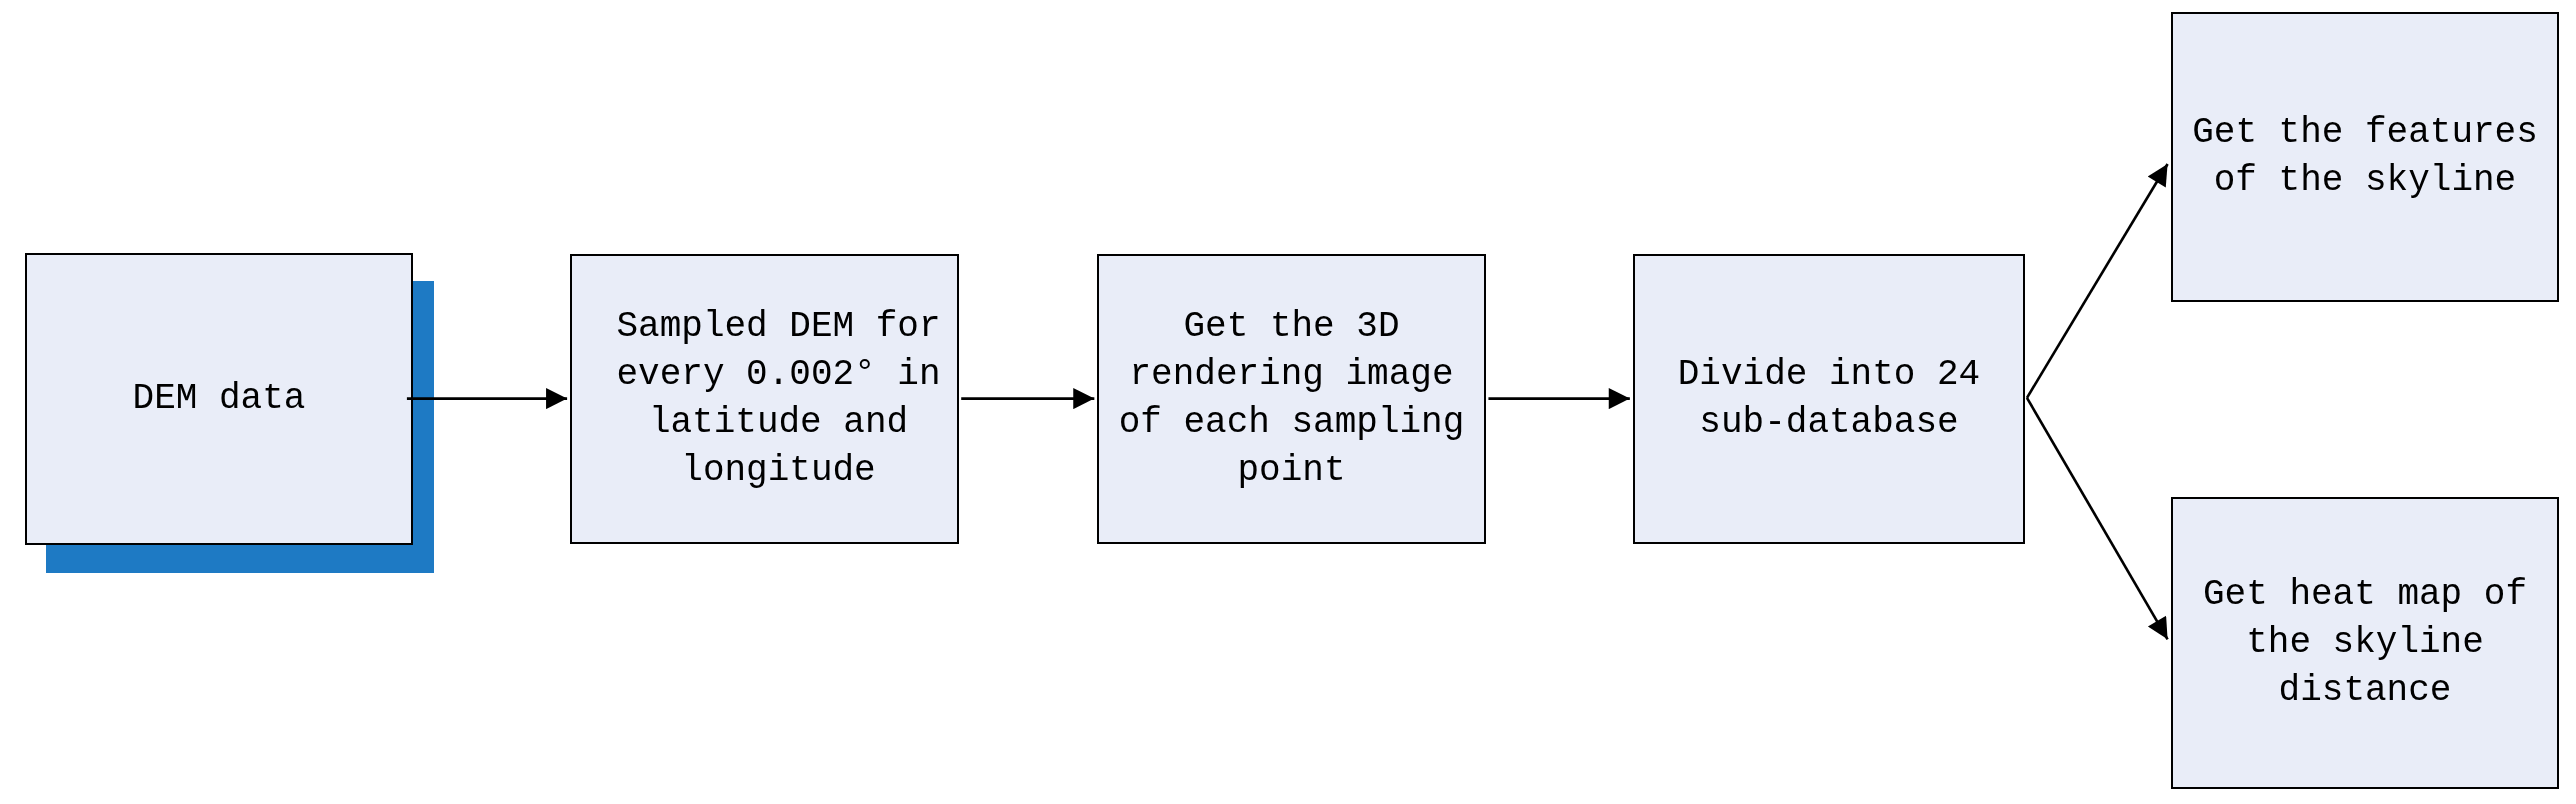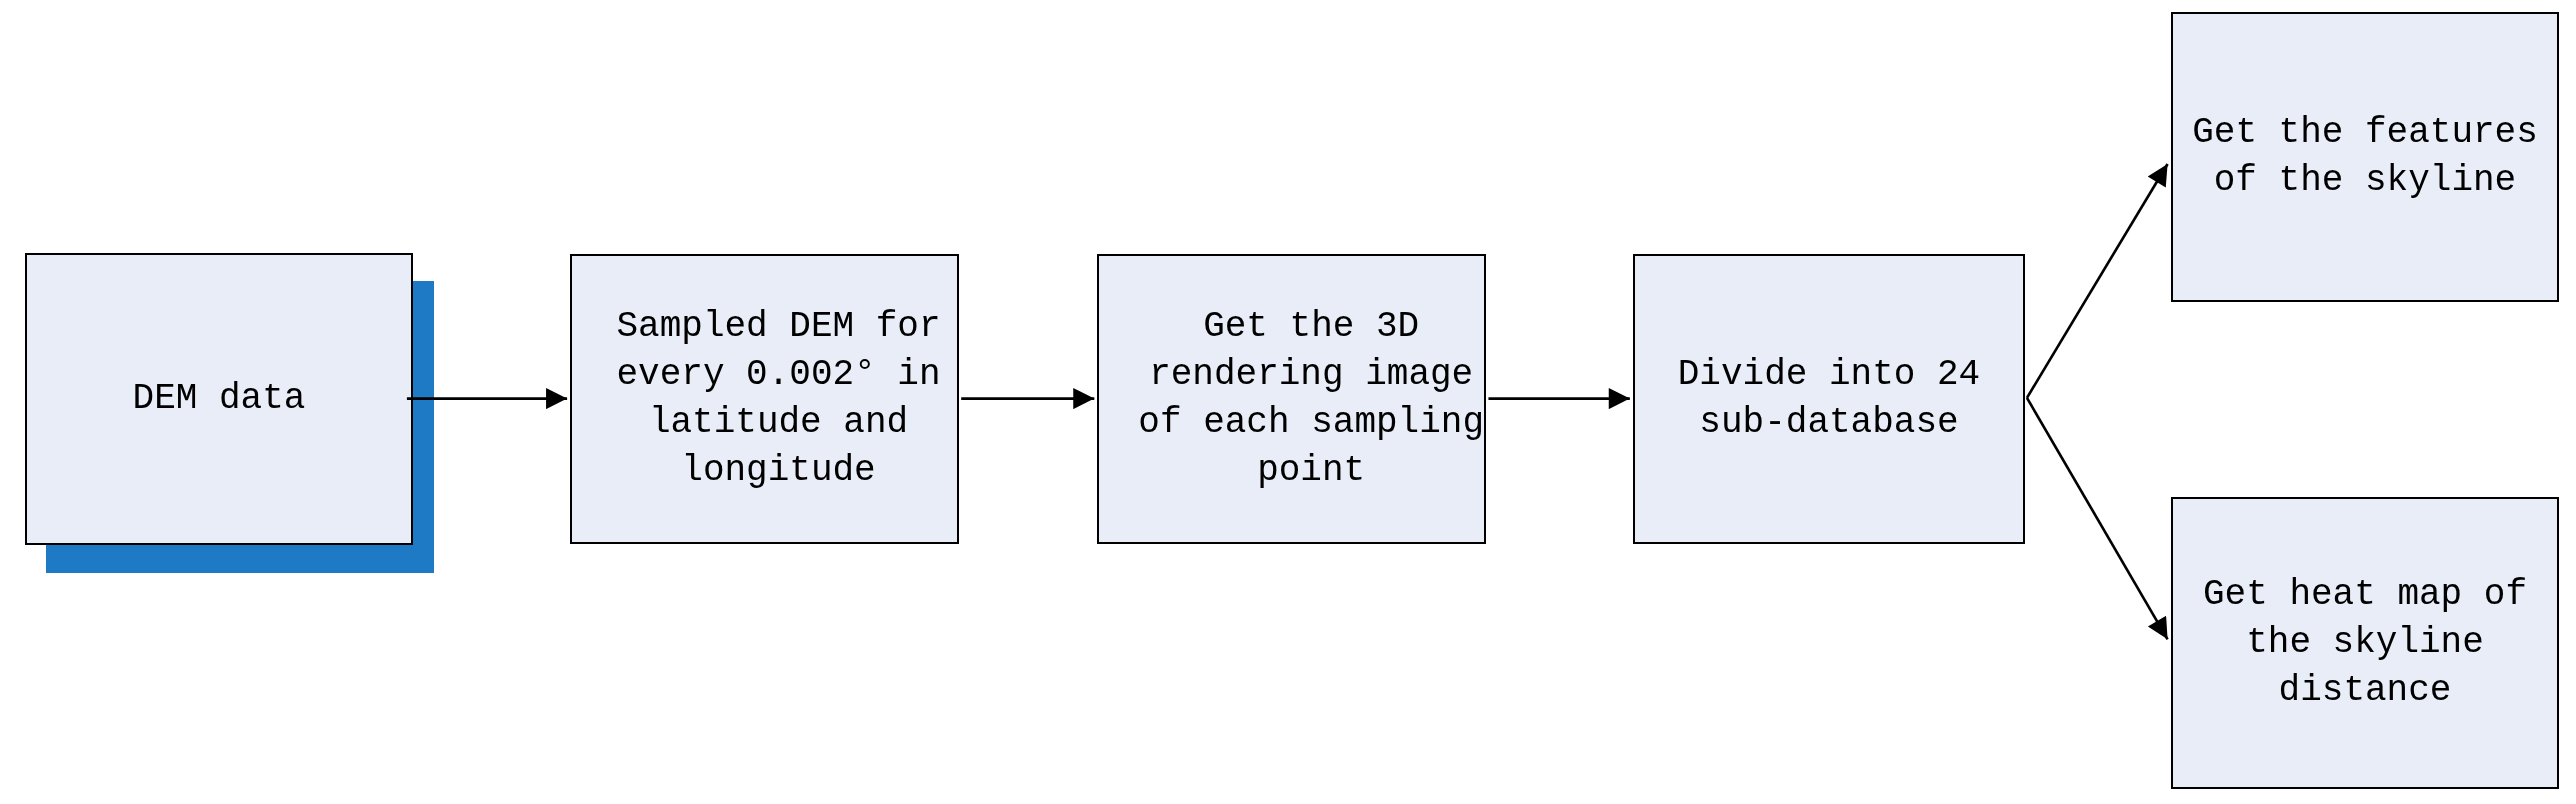--- a/index.html
+++ b/index.html
@@ -36,21 +36,21 @@
     position: absolute;
     left: 46px;
     top: 281px;
     width: 388px;
     height: 292px;
     background: var(--shadow-fill, #1E7AC4);
     z-index: 1;
   }
   #box-dem-data      { left: 25px;   top: 253px; width: 388px; height: 292px; }
   #box-sampled-dem   { left: 570px;  top: 254px; width: 389px; height: 290px; padding-left: 28px; }
-  #box-rendering-3d  { left: 1097px; top: 254px; width: 389px; height: 290px; justify-content: flex-end; }
+  #box-rendering-3d  { left: 1097px; top: 254px; width: 389px; height: 290px; }
   #box-divide-24     { left: 1633px; top: 254px; width: 392px; height: 290px; }
   #box-skyline-features { left: 2171px; top: 12px;  width: 388px; height: 290px; }
   #box-skyline-heatmap  { left: 2171px; top: 497px; width: 388px; height: 292px; }
   #arrow-layer {
     position: absolute;
     left: 0; top: 0;
     width: 2576px;
     height: 804px;
     z-index: 3;
     pointer-events: none;

